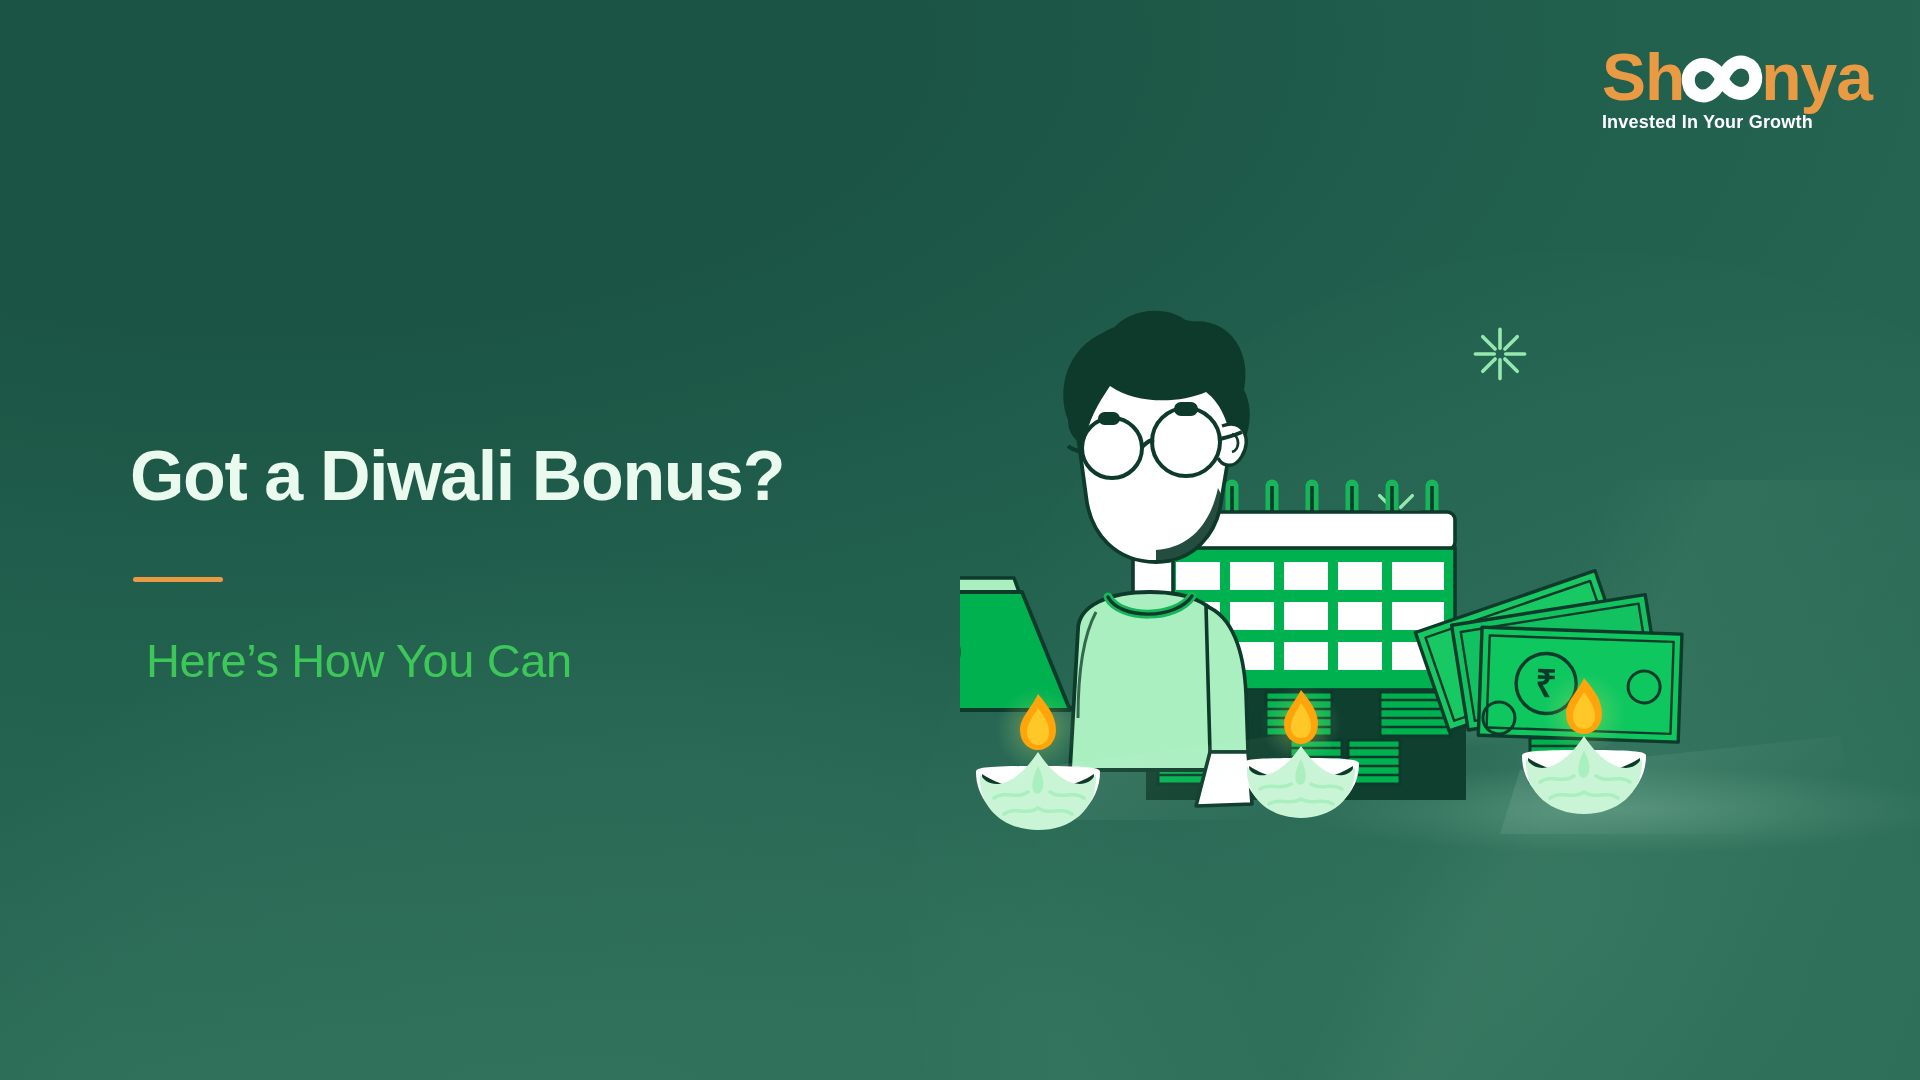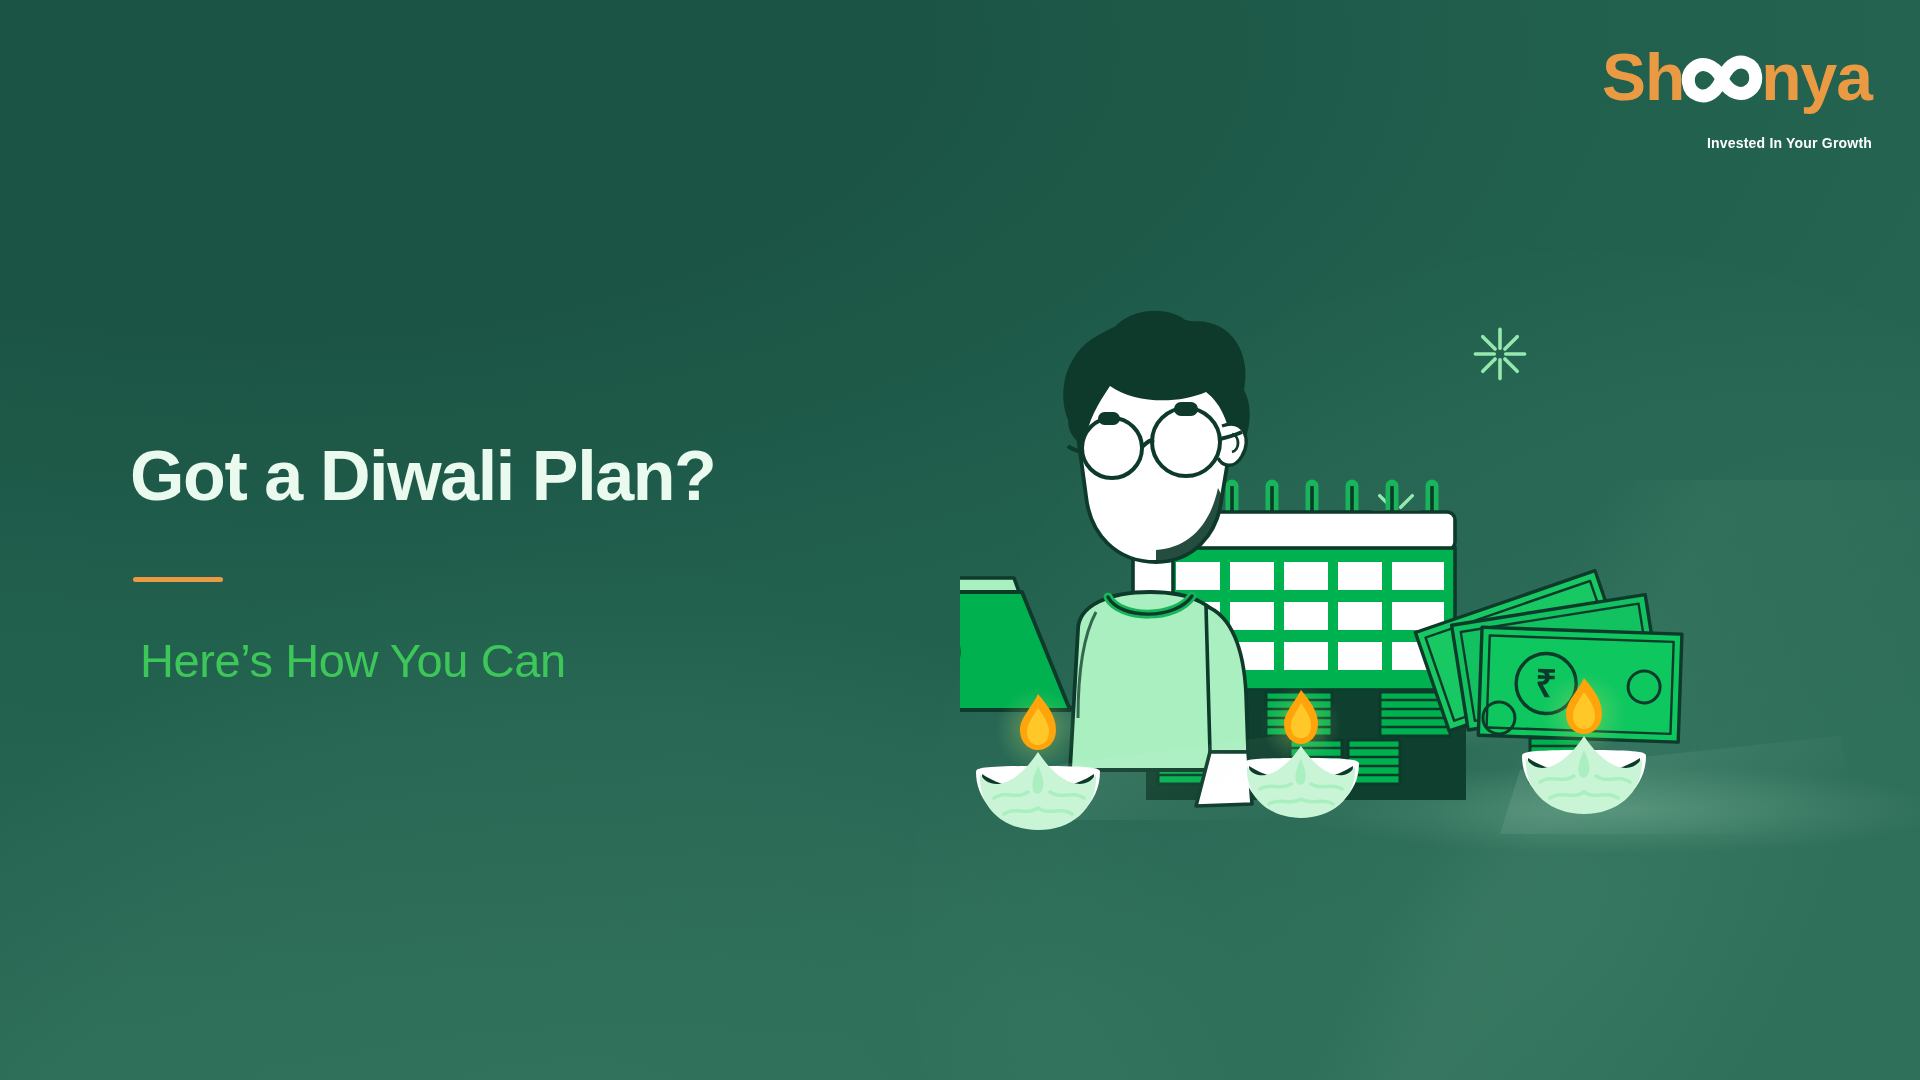--- a/index.html
+++ b/index.html
@@ -47,42 +47,42 @@
     width: 900px;
     height: 760px;
     background: linear-gradient(118deg, rgba(255,255,255,0.0) 36%, rgba(176,230,196,0.055) 45%, rgba(176,230,196,0.02) 62%, rgba(255,255,255,0) 72%);
   }
 
   
   .logo {
     position: absolute;
     right: 48px;
     top: 44px;
-    text-align: right;
+    text-align: left;
     user-select: none;
   }
   .logo-word {
     font-size: 66px;
     font-weight: 700;
     letter-spacing: -1px;
     line-height: 1;
     color: #eb9a44;
     display: flex;
     align-items: center;
     justify-content: flex-end;
   }
   .logo-inf {
     display: inline-block;
     margin: 0 -2px 0 -3px;
     position: relative;
     top: 4px;
   }
   .logo-tag {
-    margin-top: 26px;
-    font-size: 14px;
+    margin-top: 3px;
+    font-size: 18px;
     font-weight: 700;
     letter-spacing: 0.2px;
     color: #ffffff;
     line-height: 1;
   }
 
   
   .copy {
     position: absolute;
     left: 130px;
@@ -104,21 +104,21 @@
     border-radius: 3px;
     background: #eb9a44;
     margin: 64px 0 50px 3px;
   }
   .subhead {
     font-size: 47px;
     font-weight: 400;
     line-height: 1.22;
     letter-spacing: -0.4px;
     color: #3cc758;
-    margin: 10px;
+    margin: 16px;
   }
 
   
   .art {
     position: absolute;
     left: 960px;
     top: 300px;
     width: 960px;
     height: 700px;
   }
@@ -141,21 +141,21 @@
         <svg width="82" height="50" viewBox="0 0 82 50" aria-hidden="true">
           <path d="M41 25 C 33 9, 20 8, 13 14 C 4 21, 6 37, 17 41 C 28 45, 36 36, 41 25 C 46 14, 54 5, 65 9 C 76 13, 78 29, 69 36 C 62 42, 49 41, 41 25 Z" fill="none" stroke="#ffffff" stroke-width="13" stroke-linecap="round" stroke-linejoin="round"></path>
         </svg>
       </span>
       <span>nya</span>
     </div>
     <div class="logo-tag">Invested In Your Growth</div>
   </div>
 
   <div class="copy">
-    <h1 class="headline">Got a Diwali Plan?</h1>
+    <h1 class="headline">Got a Diwali Bonus?</h1>
     <div class="rule"></div>
     <p class="subhead">
       <span>Here’s How You Can</span><br>
     </p>
   </div>
 
   <div class="art">
     <svg viewBox="0 0 960 700" xmlns="http://www.w3.org/2000/svg">
       <defs>
         <radialGradient id="flameGlow" cx="50%" cy="50%" r="50%">

